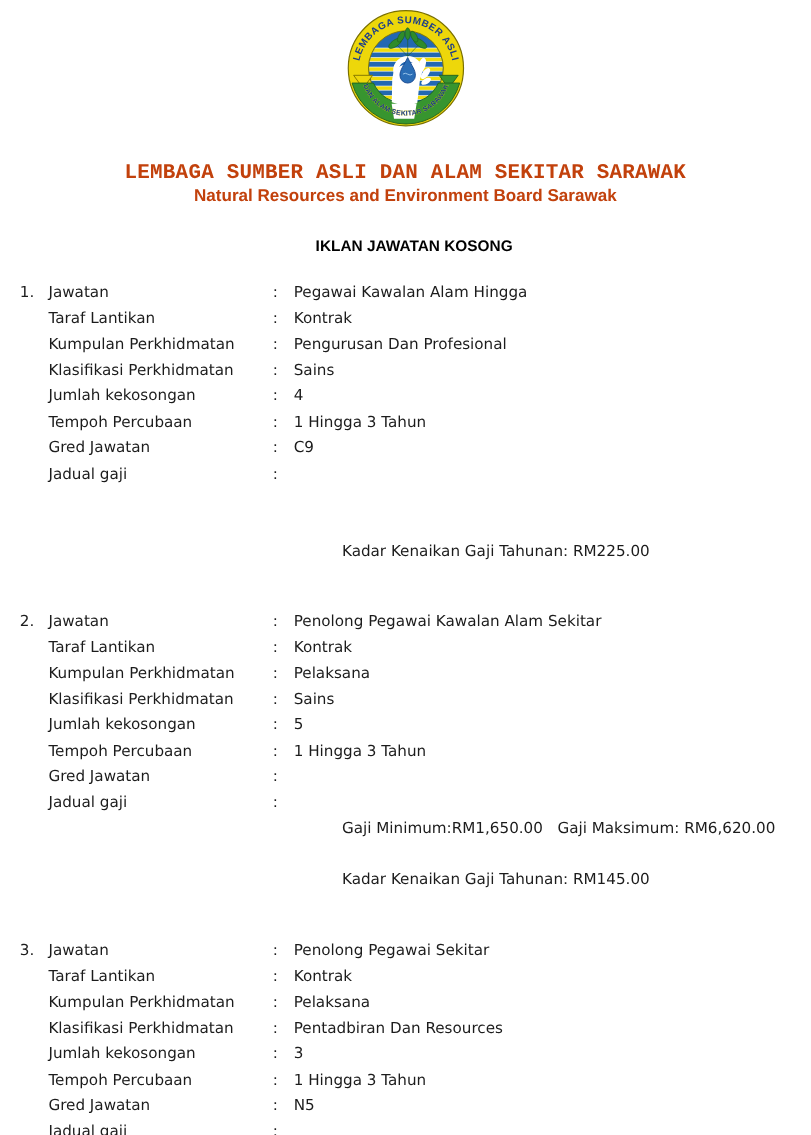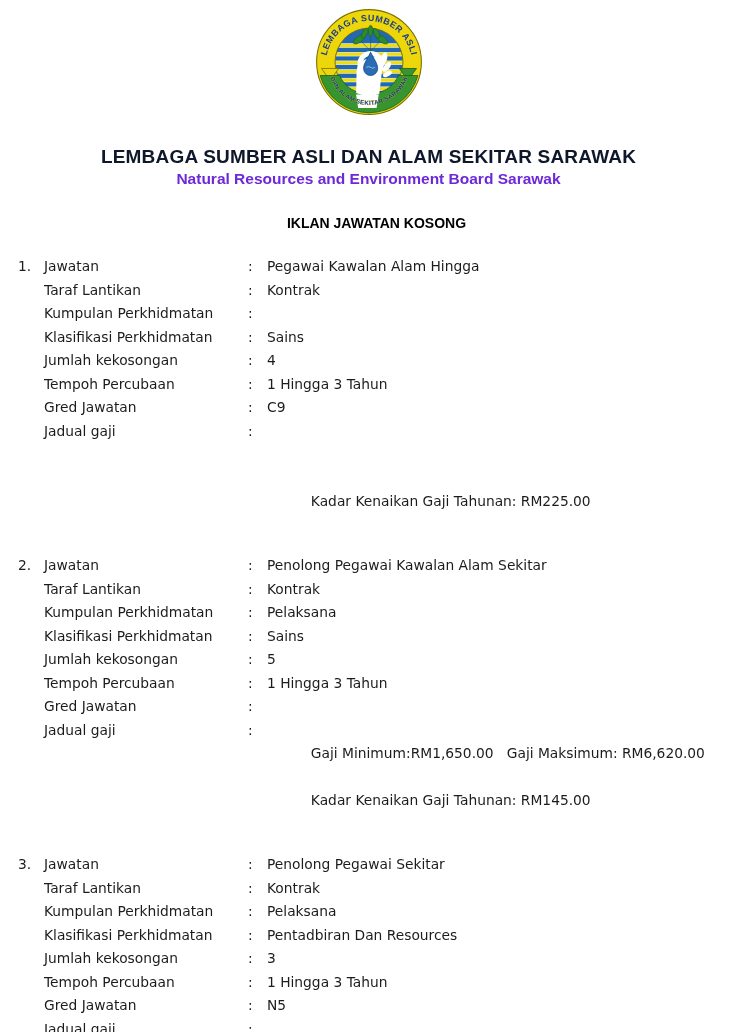--- a/index.html
+++ b/index.html
@@ -11,28 +11,28 @@
     overflow:hidden;
     font-family:"DejaVu Sans", sans-serif;
     color:#1c1c1c;
   }
   .logo-wrap { padding-top:8px; text-align:center; }
   .logo-wrap svg { width:108px; height:108px; }
 
   .header-block { text-align:center; }
   .doc-title {
     margin-top:26px;
-    font-family:Liberation Sans, sans-serif;
-    font-weight:bold; font-size:19px; color:#0f172a;
+    font-family:Liberation Mono, monospace;
+    font-weight:bold; font-size:19px; color:#c2410c;
     letter-spacing:0.2px;
   }
   .doc-subtitle {
     margin-top:2px;
     font-family:"Liberation Sans", sans-serif;
-    font-weight:bold; font-size:15.5px; color:#6d28d9;
+    font-weight:bold; font-size:15.5px; color:#c2410c;
   }
   .doc-heading {
     margin-top:27px;
     font-family:"Liberation Sans", sans-serif;
     font-weight:bold; font-size:14px; color:#000;padding-left:16px;
   }
 
   .jobs { margin-top:24px; padding-left:18px; padding-right:20px; }
   .job { margin-bottom:17px; }
   .job-row {
@@ -128,20 +128,21 @@
       <div class="job-row">
         <span class="cell-num"></span>
         <span class="cell-label">Taraf Lantikan</span>
         <span class="cell-colon">:</span>
         <span class="cell-value">Kontrak</span>
       </div>
       <div class="job-row">
         <span class="cell-num"></span>
         <span class="cell-label">Kumpulan Perkhidmatan</span>
         <span class="cell-colon">:</span>
+        <span class="cell-value">Pengurusan Dan Profesional</span>
       </div>
       <div class="job-row">
         <span class="cell-num"></span>
         <span class="cell-label">Klasifikasi Perkhidmatan</span>
         <span class="cell-colon">:</span>
         <span class="cell-value">Sains</span>
       </div>
       <div class="job-row">
         <span class="cell-num"></span>
         <span class="cell-label">Jumlah kekosongan</span>

